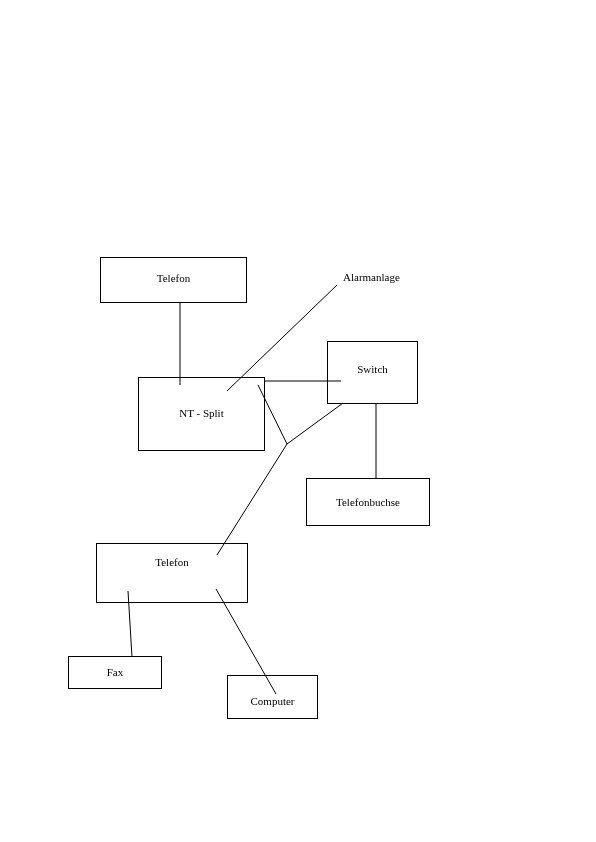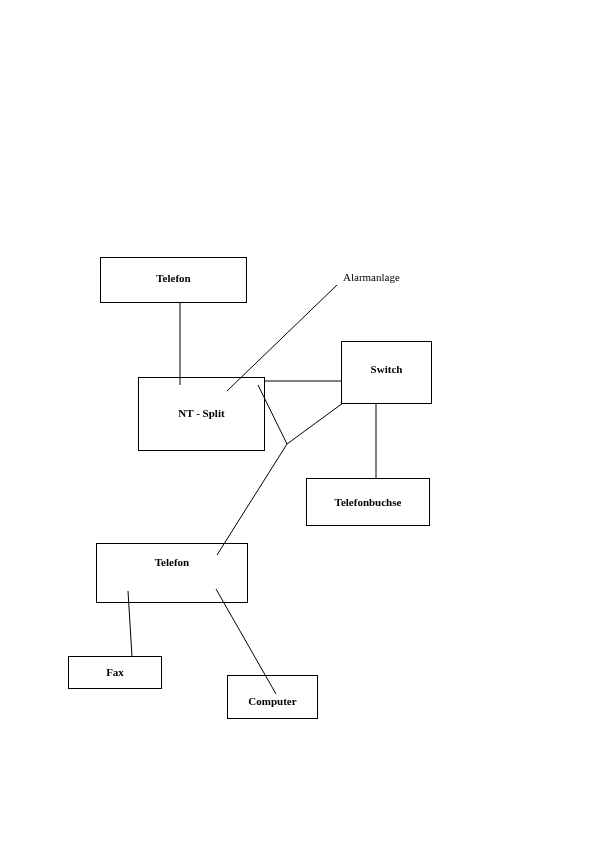--- a/index.html
+++ b/index.html
@@ -22,41 +22,40 @@
     height: 842px;
   }
   .node-box {
     position: absolute;
     box-sizing: border-box;
     border: 1px solid #000000;
     background: transparent;
     display: flex;
     align-items: center;
     justify-content: center;
-    font-weight: bold;
   }
   .node-label {
     font-family: "Liberation Serif", "DejaVu Serif", serif;
     font-size: 11px;
     color: #000000;
     line-height: 1.1;
     white-space: nowrap;
     text-align: center;
   }
   .free-label {
     position: absolute;
     font-family: "Liberation Serif", "DejaVu Serif", serif;
     font-size: 11px;
     color: #000000;
     white-space: nowrap;
   }
   
   #node-telefon        { left: 100px; top: 257px; width: 147px; height: 46px; }
   #node-nt-split       { left: 138px; top: 377px; width: 127px; height: 74px; }
-  #node-switch         { left: 341px; top: 341px; width: 91px;  height: 63px; }
+  #node-switch         { left: 327px; top: 341px; width: 91px;  height: 63px; }
   #node-telefonbuchse  { left: 306px; top: 478px; width: 124px; height: 48px; }
   #node-fritzbox       { left: 96px;  top: 543px; width: 152px; height: 60px; }
   #node-fax            { left: 68px;  top: 656px; width: 94px;  height: 33px; }
   #node-computer       { left: 227px; top: 675px; width: 91px;  height: 44px; }
 
   
   #node-telefon .node-label       { transform: translateY(-2px); }
   #node-nt-split .node-label      { transform: translateY(-1px); }
   #node-switch .node-label        { transform: translateY(-3px); }
   #node-telefonbuchse .node-label { transform: translateY(0px); }

